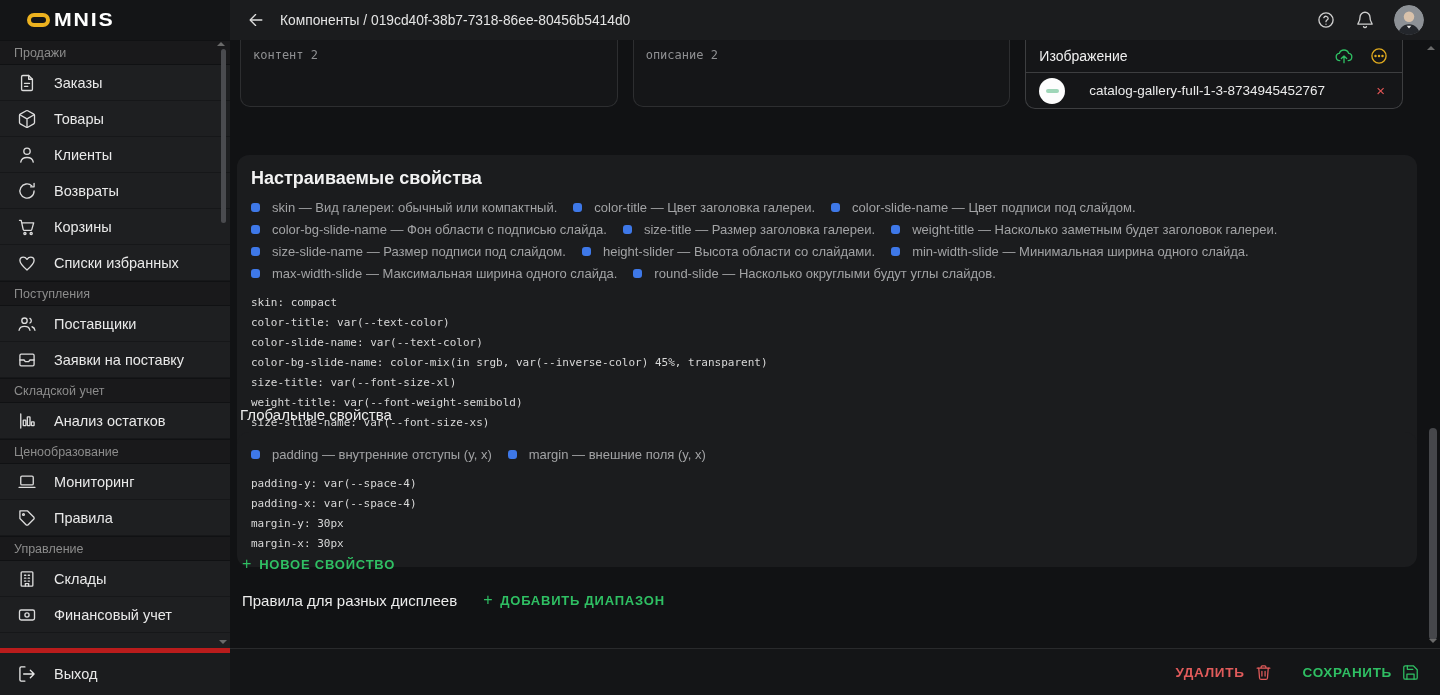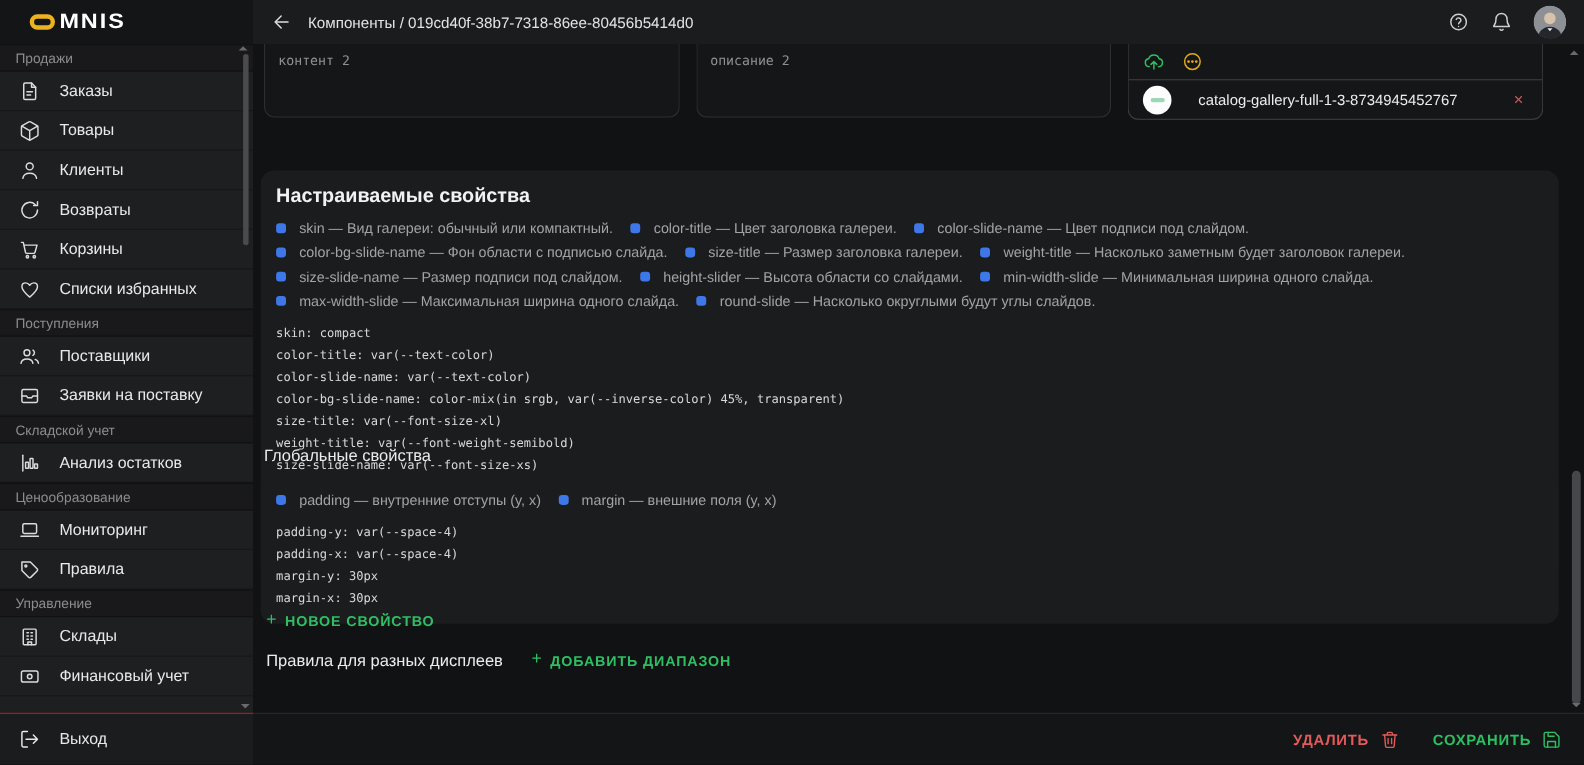--- a/index.html
+++ b/index.html
@@ -24,21 +24,21 @@
   .top-icon { width:21px; height:21px; color:#cfcfcf; cursor:pointer; }
   .topbar-right { display:flex; align-items:center; gap:19px; padding-right:2px; }
   .avatar { width:30px; height:30px; border-radius:50%; overflow:hidden; flex:none; cursor:pointer; }
 
   
   .sidebar { position:absolute; top:40px; left:0; width:230px; bottom:0; background:#1e1f21; z-index:20; }
   .side-list { position:absolute; top:0; left:0; right:0; bottom:47px; overflow:hidden; }
   .side-section { height:25px; display:flex; align-items:center; padding-left:14px; font-size:12.5px; color:#8c8c8c; background:#19191b; border-top:1px solid #101113; border-bottom:1px solid #101113; }
   .side-item { height:36px; display:flex; align-items:center; padding-left:17px; gap:17px; font-size:14.5px; color:#e9e9e9; cursor:pointer; border-bottom:1px solid #161719; }
   .side-item .ic { color:#dcdcdc; }
-  .side-footer { position:absolute; bottom:0; left:0; right:0; height:47px; background:#1b1c1e; border-top:1px solid #b91c1c; display:flex; align-items:center; padding-left:17px; gap:17px; font-size:14.5px; cursor:pointer; }
+  .side-footer { position:absolute; bottom:0; left:0; right:0; height:47px; background:#1b1c1e; border-top:5px solid #b91c1c; display:flex; align-items:center; padding-left:17px; gap:17px; font-size:14.5px; cursor:pointer; }
   .side-scrollbar { position:absolute; top:2px; right:3px; width:7px; bottom:50px; }
   .side-scroll-thumb { position:absolute; top:7px; left:1px; width:5px; height:174px; background:#4a4b4f; border-radius:3px; }
   .arrow-up { width:0; height:0; border-left:4px solid transparent; border-right:4px solid transparent; border-bottom:4px solid #6a6a6a; }
   .arrow-down { width:0; height:0; border-left:4px solid transparent; border-right:4px solid transparent; border-top:4px solid #6a6a6a; }
   .side-arrow-top { position:absolute; top:0; right:2px; }
   .side-arrow-bottom { position:absolute; bottom:51px; right:2px; }
 
   
   .main { position:absolute; top:40px; left:230px; right:0; bottom:0; background:#111214; }
 
@@ -251,20 +251,21 @@
 
   <div class="top-row">
     <div class="mini-editor">
       <span>контент 2</span>
     </div>
     <div class="mini-editor">
       <span>описание 2</span>
     </div>
     <div class="image-card">
       <div class="image-card-head">
+        <span class="image-card-title">Изображение</span>
         <svg class="ic icon-upload" viewBox="0 0 24 24">
             <path d="M7 17.5a4.3 4.3 0 0 1-.7-8.55 6 6 0 0 1 11.4 0A4.3 4.3 0 0 1 17 17.5"></path>
             <path d="M12 20v-7.5M8.8 15l3.2-3 3.2 3"></path>
           </svg>
         <svg class="ic icon-more" viewBox="0 0 24 24">
             <circle cx="12" cy="12" r="8.5"></circle>
             <circle cx="7.8" cy="12" r="0.7" fill="currentColor"></circle>
             <circle cx="12" cy="12" r="0.7" fill="currentColor"></circle>
             <circle cx="16.2" cy="12" r="0.7" fill="currentColor"></circle>
           </svg>

